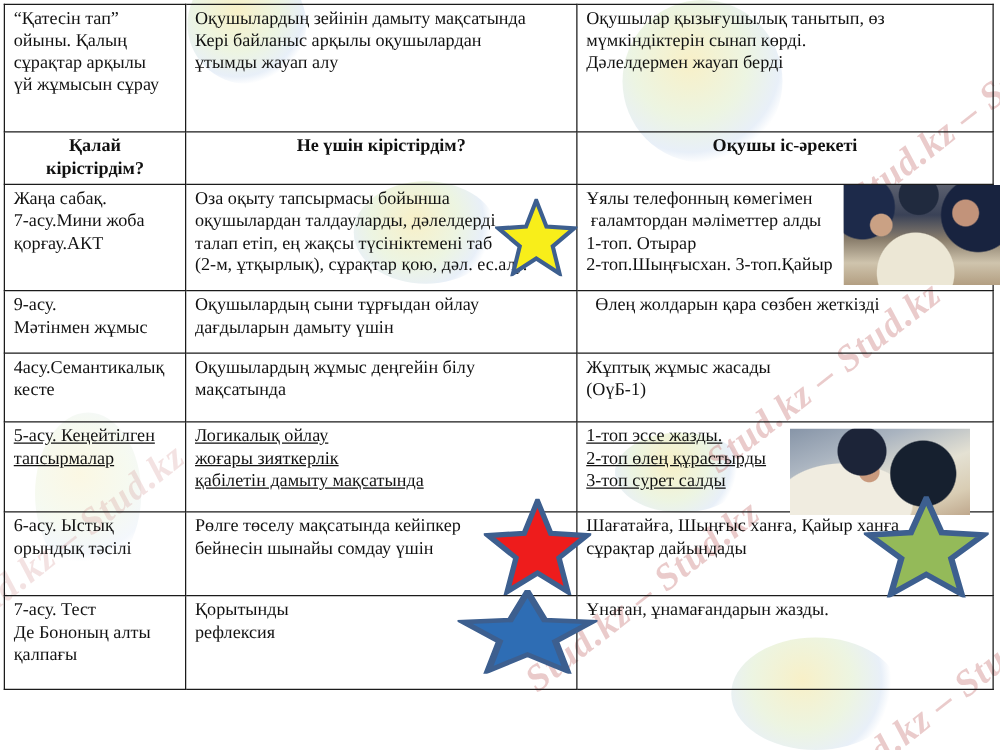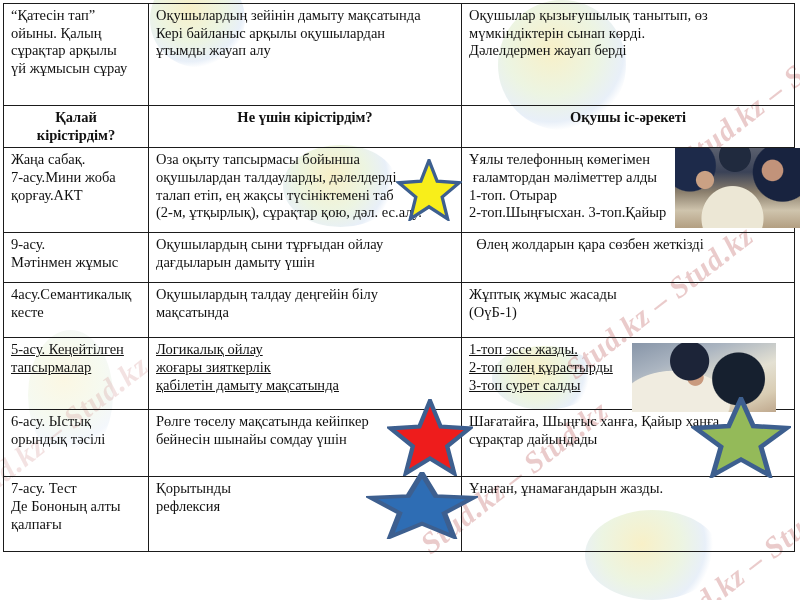--- a/index.html
+++ b/index.html
@@ -105,21 +105,21 @@
     <tr style="height:50px;">
       <td>9-асу.
 Мәтінмен жұмыс</td>
       <td>Оқушылардың сыни тұрғыдан ойлау
 дағдыларын дамыту үшін</td>
       <td>&nbsp;&nbsp;Өлең жолдарын қара сөзбен жеткізді</td>
     </tr>
     <tr style="height:55px;">
       <td>4асу.Семантикалық
 кесте</td>
-      <td>Оқушылардың талдау деңгейін білу
+      <td>Оқушылардың жұмыс деңгейін білу
 мақсатында</td>
       <td>Жұптық жұмыс жасады
 (ОүБ-1)</td>
     </tr>
     <tr style="height:72px;text-decoration:underline;">
       <td>5-асу. Кеңейтілген
 тапсырмалар</td>
       <td>Логикалық ойлау
 жоғары зияткерлік
 қабілетін дамыту мақсатында</td>

